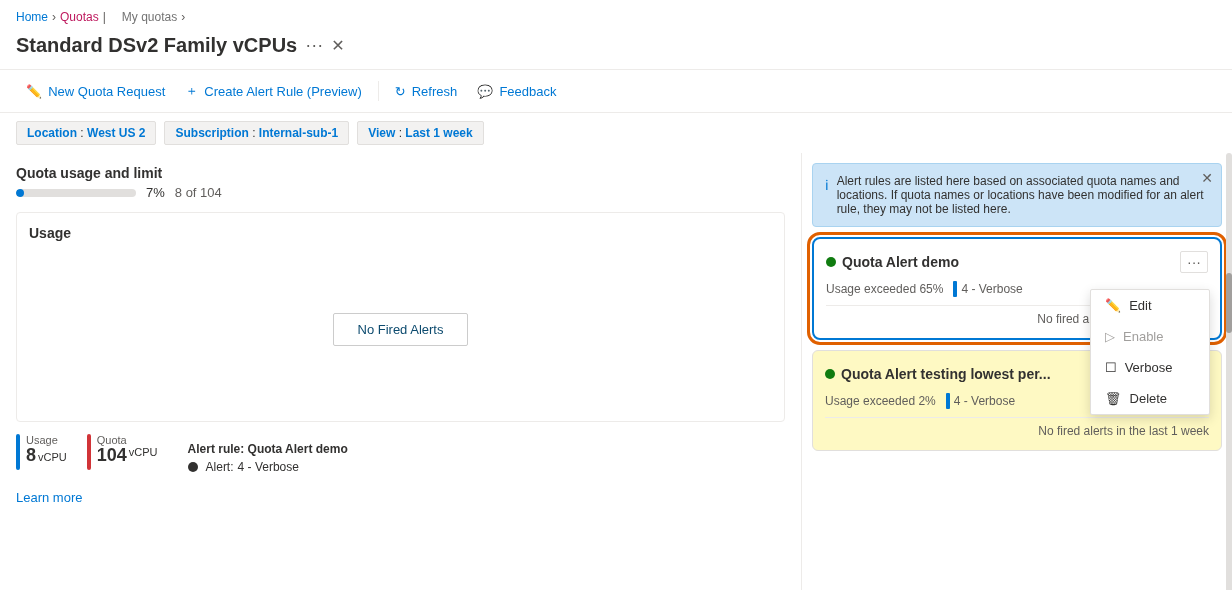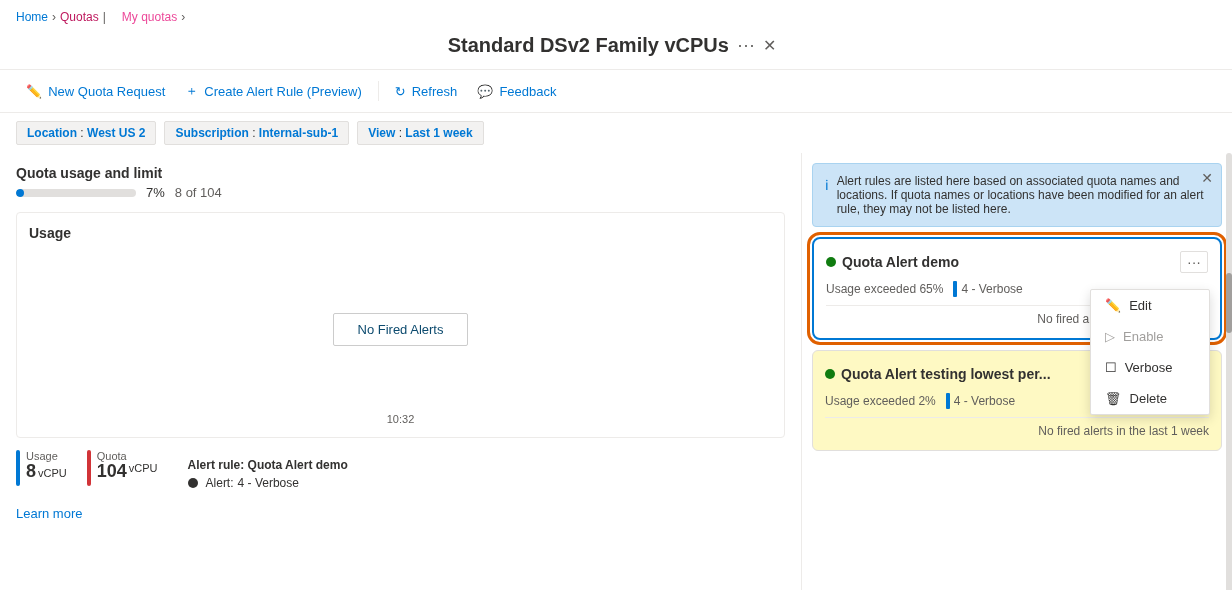--- a/index.html
+++ b/index.html
@@ -1,21 +1,21 @@
 <!DOCTYPE html>
 <html><head>
   <meta charset="utf-8">
   <style>
     * { box-sizing: border-box; margin: 0; padding: 0; }
     body { font-family: 'Segoe UI', Arial, sans-serif; font-size: 13px; color: #323130; background: #fff; width: 1232px; height: 590px; overflow: hidden; }
 
     .breadcrumb { display: flex; align-items: center; gap: 4px; padding: 10px 16px 4px; font-size: 12px; color: #0078d4; }
     .breadcrumb span { color: #605e5c; }
 
-    .title-bar { display: flex; align-items: center; justify-content: center; padding: 4px 16px 10px; border-bottom: 1px solid #edebe9; }
+    .title-bar { display: flex; align-items: center; justify-content: flex-start; padding: 4px 16px 10px; border-bottom: 1px solid #edebe9; }
     .title-bar-left { display: flex; align-items: center; gap: 8px; }
     .page-title { font-size: 20px; font-weight: 600; color: #323130; }
     .title-dots { font-size: 18px; color: #605e5c; cursor: pointer; }
     .close-btn { font-size: 16px; color: #605e5c; cursor: pointer; background: none; border: none; padding: 4px 8px; }
 
     .toolbar { display: flex; align-items: center; gap: 0; padding: 8px 16px; border-bottom: 1px solid #edebe9; }
     .toolbar-btn { display: flex; align-items: center; gap: 6px; padding: 4px 10px; background: none; border: none; color: #0078d4; cursor: pointer; font-size: 13px; }
     .toolbar-sep { width: 1px; height: 20px; background: #edebe9; margin: 0 6px; }
 
     .filters { display: flex; align-items: center; gap: 8px; padding: 8px 16px; }
@@ -81,21 +81,21 @@
     .orange-outline { outline: 3px solid #e06000; outline-offset: 2px; border-radius: 8px; }
   </style>
 </head>
 <body>
 
 <div class="breadcrumb">
   <a style="color:#0078d4;text-decoration:none;">Home</a>
   <span> › </span>
   <a style="color:#be185d;text-decoration:none;">Quotas</a>
   <span> | </span>
-  <a style="color:#ec4899;text-decoration:none;padding-left:12px;">My quotas</a>
+  <a style="color:#737373;text-decoration:none;padding-left:12px;">My quotas</a>
   <span> › </span>
 </div>
 
 <div class="title-bar">
   <div class="title-bar-left">
     <h1 class="page-title">Standard DSv2 Family vCPUs</h1>
     <span class="title-dots">···</span>
   </div>
   <button class="close-btn">✕</button>
 </div>
@@ -149,21 +149,20 @@
       </div>
       <span class="usage-pct">7%</span>
       <span class="usage-of">8 of 104</span>
     </div>
 
     <div class="chart-area">
       <div class="chart-title">Usage</div>
       <div class="chart-inner">
         <div class="no-alerts-box">No Fired Alerts</div>
       </div>
-      <div class="chart-time-label">10:32</div>
     </div>
 
     <div class="legend-row">
       <div class="legend-item">
         <div class="legend-bar" style="background:#0078d4;"></div>
         <div>
           <div class="legend-text">Usage</div>
           <div style="display:flex;align-items:baseline;gap:2px;">
             <span class="legend-val">8</span>
             <span class="legend-unit">vCPU</span>

